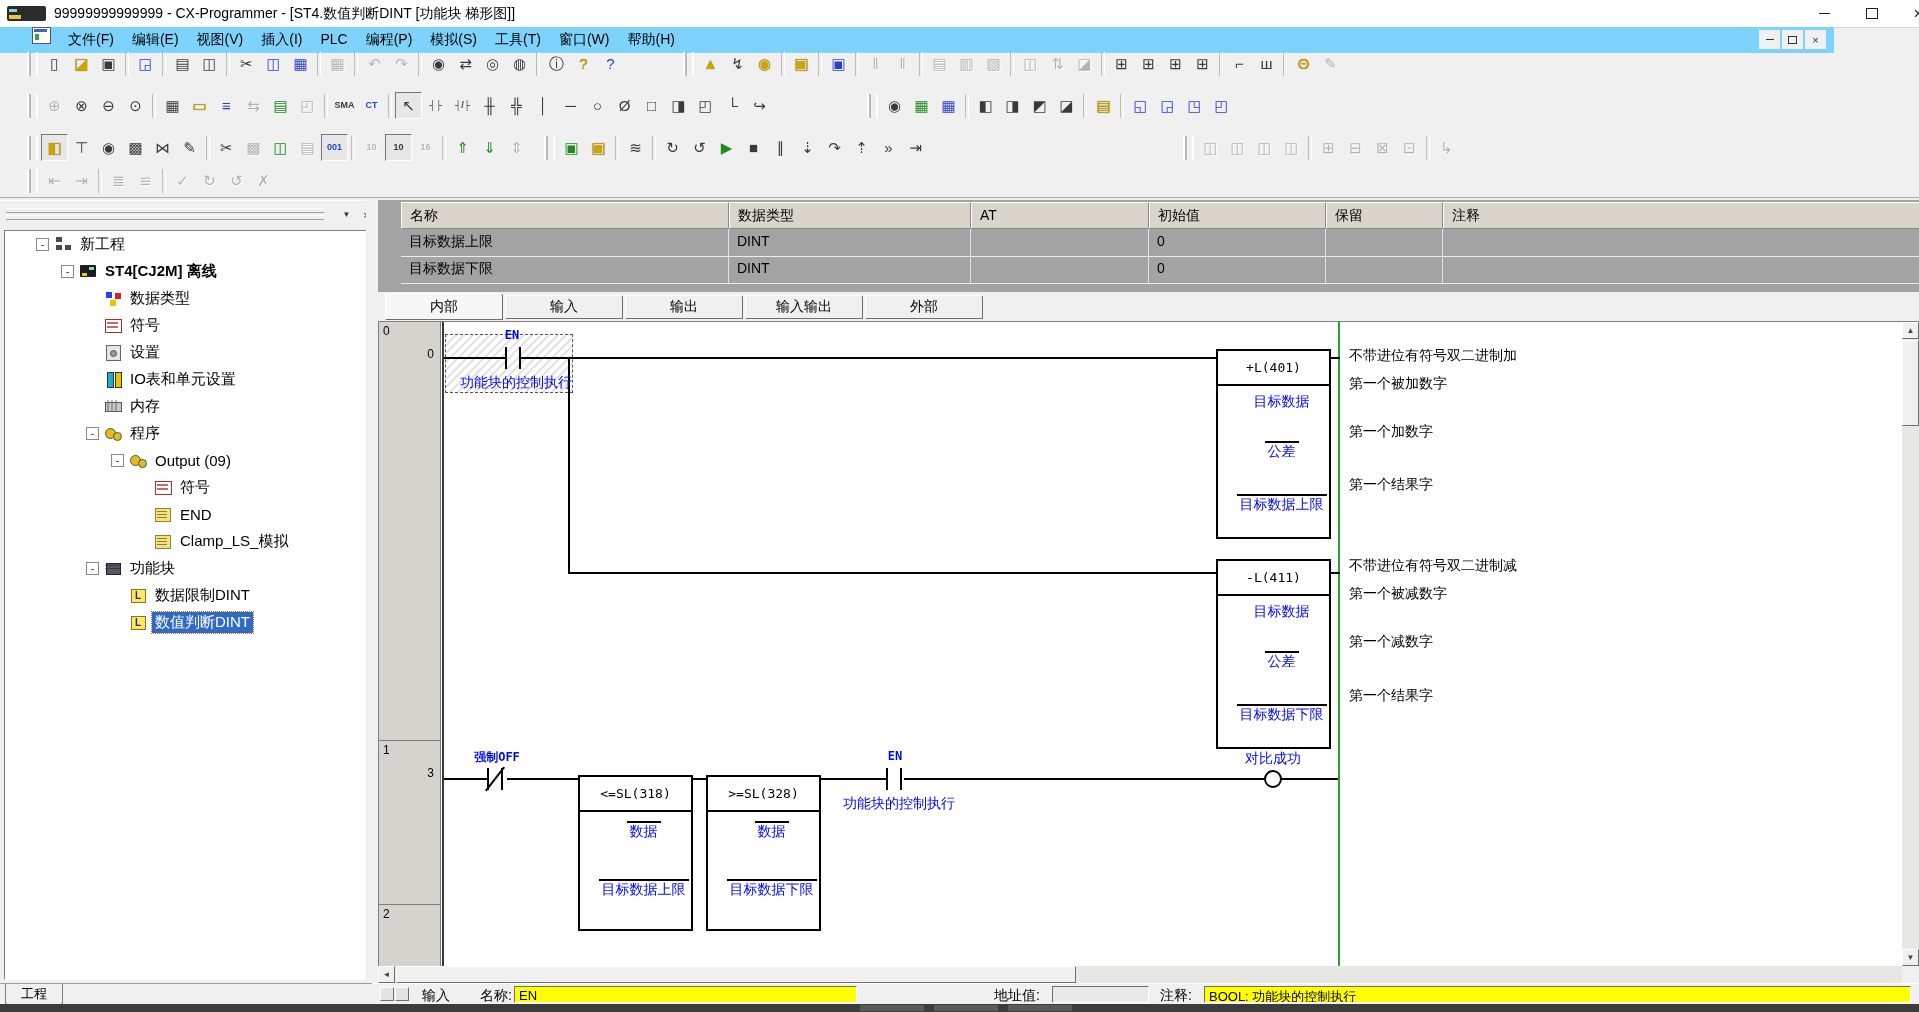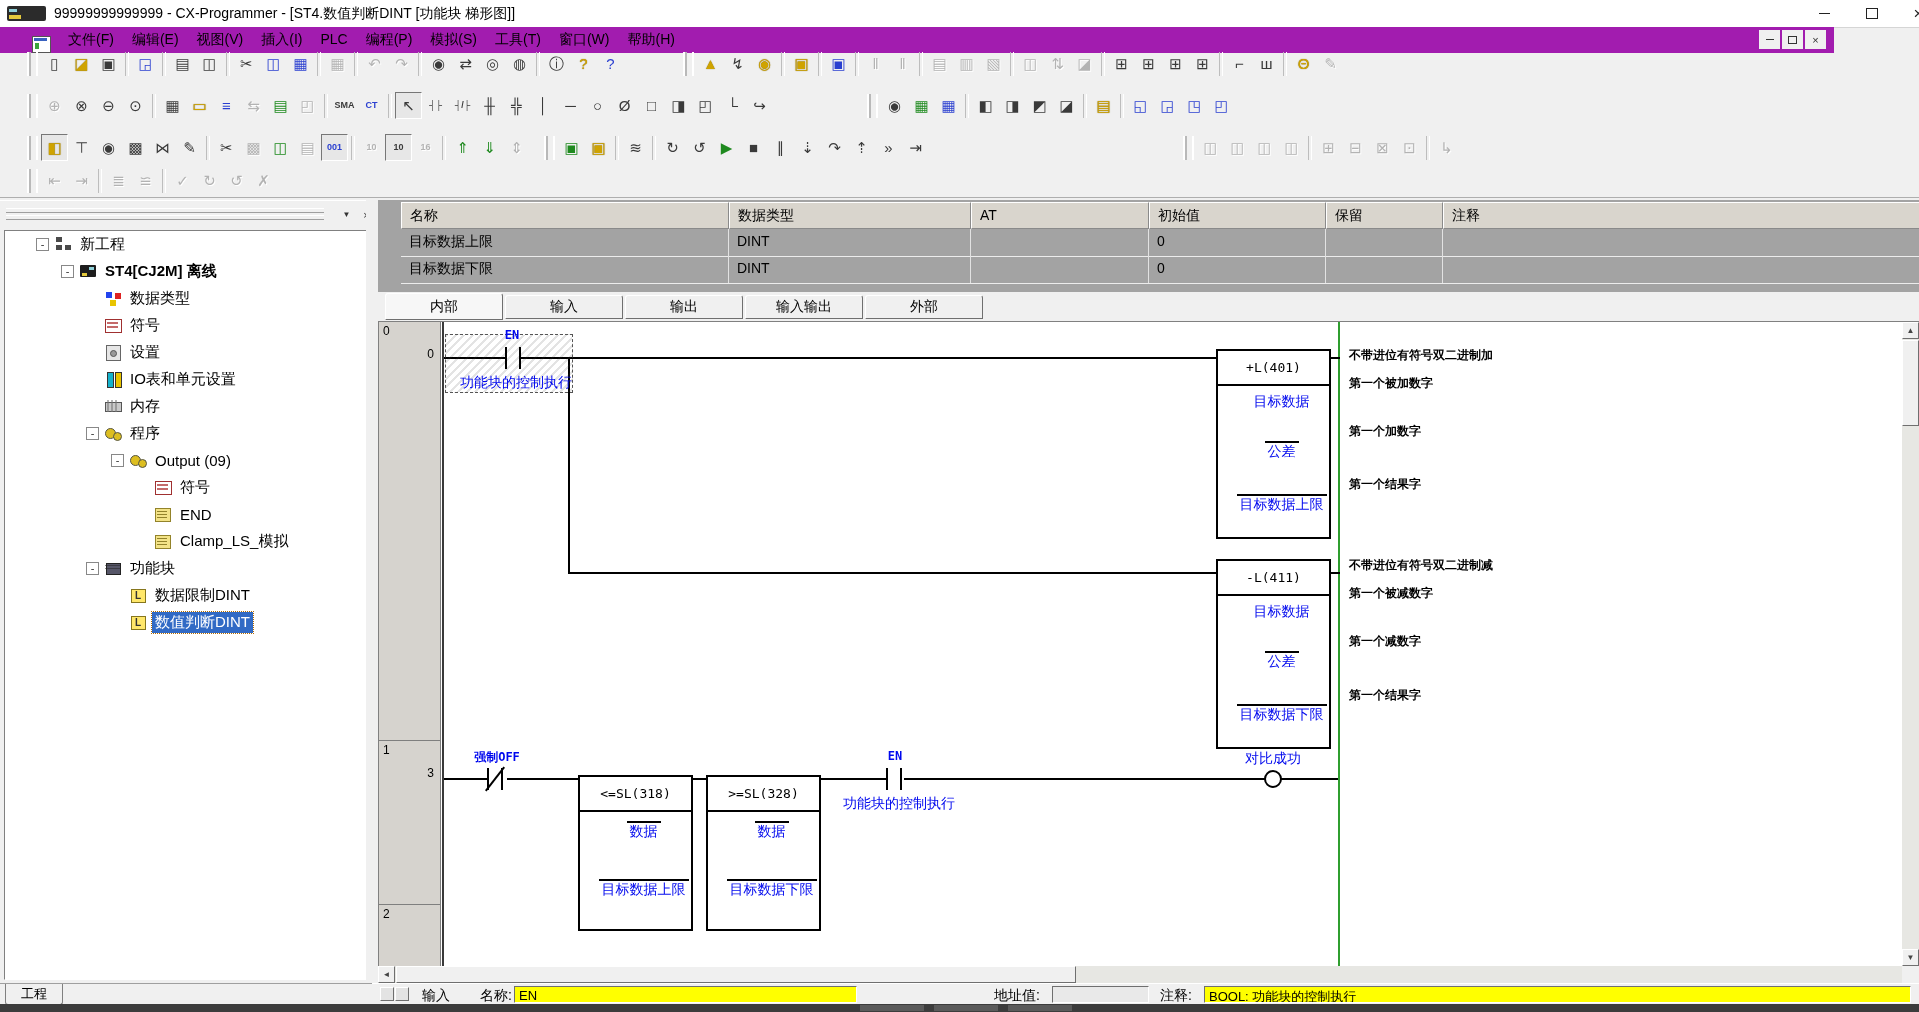--- a/index.html
+++ b/index.html
@@ -12,21 +12,21 @@
   #title-icon{left:7px;top:6px;width:16px;height:15px;background:#2b2b2b;border-radius:2px;}
   #title-icon:before{content:"";position:absolute;left:2px;top:9px;width:12px;height:4px;background:#e4c93c;}
   #title-icon:after{content:"";position:absolute;left:2px;top:3px;width:8px;height:3px;background:#8fd0d8;}
   #title-text{left:31px;top:5px;font-size:14px;white-space:nowrap;}
   .wbtn{top:0;width:47px;height:27px;display:flex;align-items:center;justify-content:center;font-size:15px;color:#222;}
   #btn-min span{display:block;width:11px;height:1px;background:#222;}
   #btn-max span{display:block;width:10px;height:9px;border:1px solid #222;}
   #btn-close{font-size:17px;}
 
   
-  #menubar{left:0;top:27px;width:1811px;height:26px;background:#a21caf;display:flex;align-items:flex-end;}
+  #menubar{left:0;top:27px;width:1811px;height:26px;background:#7dd3fc;display:flex;align-items:flex-start;}
   #mdi-icon{position:relative;width:17px;height:15px;margin:0 8px 0 9px;background:#fff;border:1px solid #555;}
   #mdi-icon:before{content:"";position:absolute;left:1px;top:1px;width:13px;height:3px;background:#3a62c0;}
   #mdi-icon:after{content:"";position:absolute;left:2px;top:6px;width:4px;height:6px;background:#3aa33a;}
   .menu-item{padding:4px 9px;font-size:14px;white-space:nowrap;}
   #mdi-btns{position:absolute;right:8px;top:3px;display:flex;gap:2px;}
   .mdibtn{width:21px;height:19px;background:#f0f0f0;display:flex;align-items:center;justify-content:center;font-size:11px;color:#333;}
 
   
   .tbrow{left:0;width:1919px;height:33px;display:flex;align-items:center;}
   .tbar{display:flex;align-items:center;height:100%;}
@@ -103,21 +103,21 @@
   .cbar{position:absolute;width:2px;background:#000;}
   .cslash{position:absolute;width:2px;background:#000;transform:rotate(38deg);}
   .lad-pin{position:absolute;width:140px;text-align:center;font:bold 12px "DejaVu Sans Mono",monospace;color:#0008ee;}
   .lad-lbl{position:absolute;width:180px;text-align:center;font-size:14px;color:#0008ee;white-space:nowrap;}
   .coil{position:absolute;width:14px;height:14px;border:2px solid #000;border-radius:50%;background:#fff;}
   .blk{position:absolute;border:2px solid #000;background:#fff;box-sizing:border-box;}
   .blk-title{position:absolute;left:0;top:0;width:100%;box-sizing:border-box;border-bottom:2px solid #000;
              text-align:center;font:13px "DejaVu Sans Mono",monospace;display:flex;align-items:center;justify-content:center;}
   .blk-param{position:absolute;left:8px;width:100%;text-align:center;font-size:14px;color:#0008ee;white-space:nowrap;}
   .blk-param .ov{display:inline-block;border-top:2px solid #000;padding:0 3px 0 3px;}
-  .cmt{position:absolute;font-size:12px;color:#000;white-space:nowrap;font-weight:bold;}
+  .cmt{position:absolute;font-size:14px;color:#000;white-space:nowrap;}
   #sel-hatch{position:absolute;border:1px dashed #555;
      background:repeating-linear-gradient(135deg,rgba(60,60,60,.14) 0 2px,rgba(0,0,0,0) 2px 6px);}
 
   
   .sbtn{position:absolute;background:#f0f0f0;border:1px solid;border-color:#fff #6f6f6f #6f6f6f #fff;
         display:flex;align-items:center;justify-content:center;font-size:8px;color:#444;box-sizing:border-box;}
   .sthumb{position:absolute;background:#f0f0f0;border:1px solid;border-color:#fff #6f6f6f #6f6f6f #fff;box-sizing:border-box;}
   #hscroll{left:378px;top:966px;width:1524px;height:17px;background:#e7e7e3;}
   #vscroll{left:1902px;top:322px;width:17px;height:644px;background:#e7e7e3;}
   #sb-corner{left:1902px;top:966px;width:17px;height:17px;background:#f0f0f0;}

